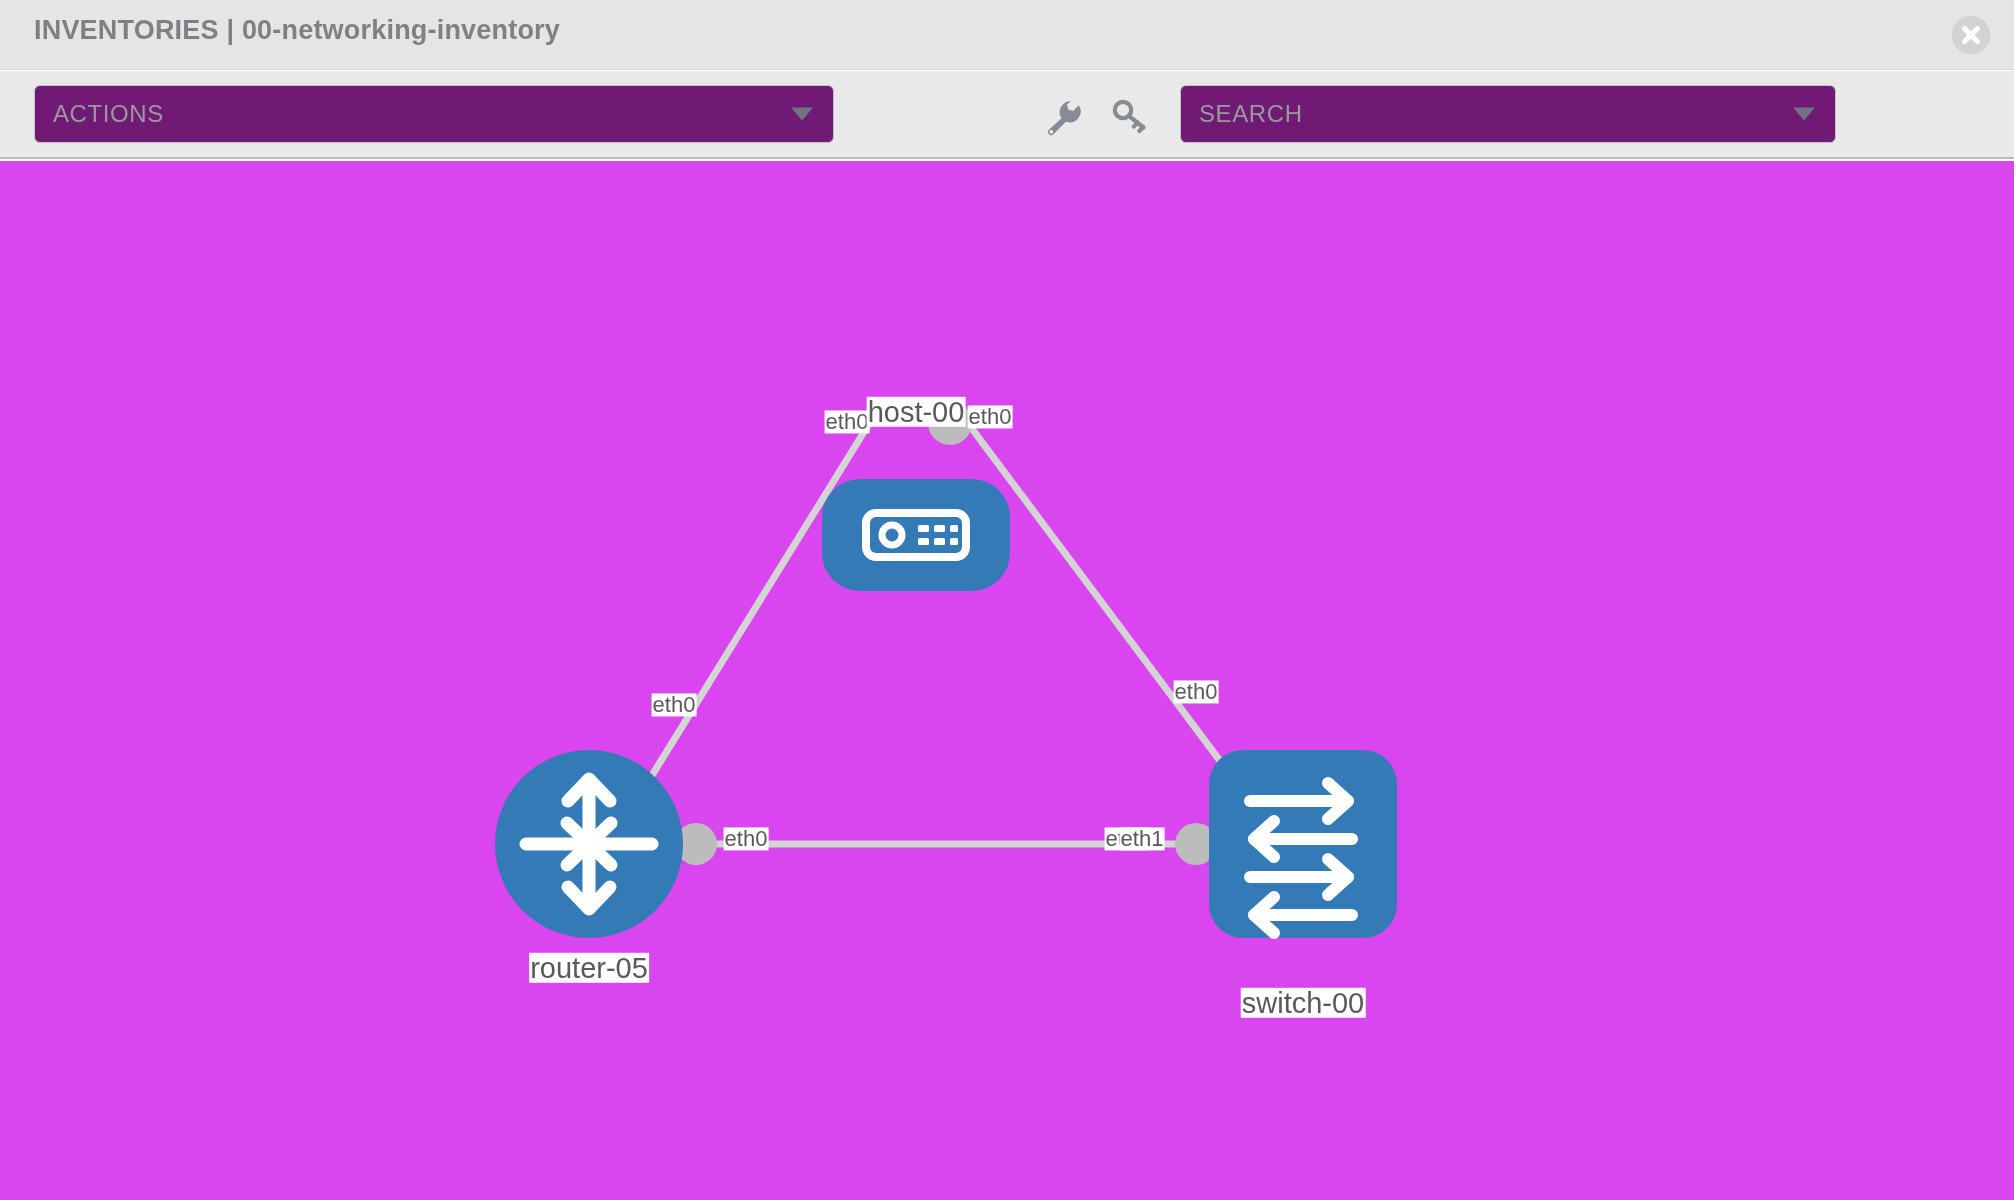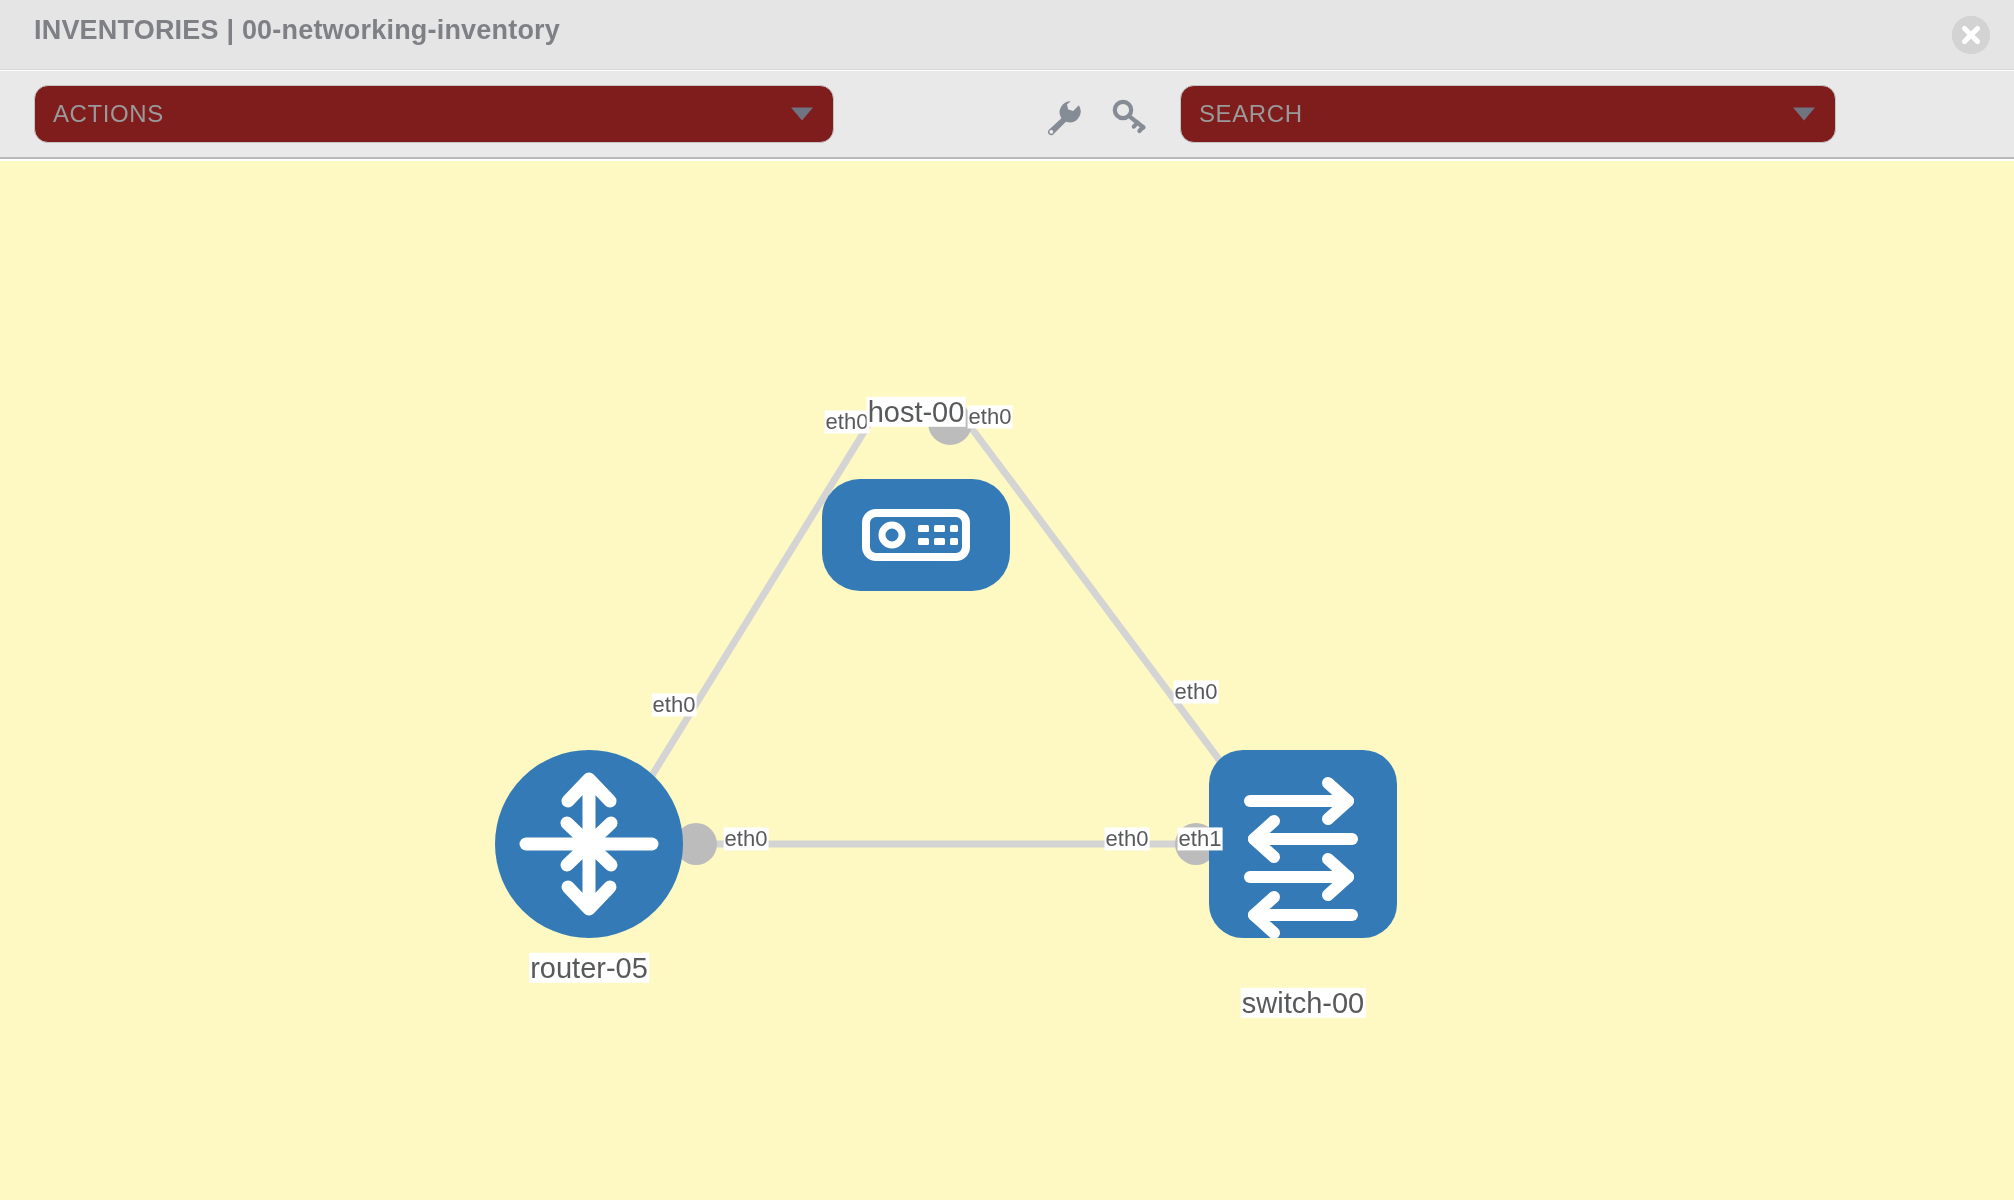--- a/index.html
+++ b/index.html
@@ -48,23 +48,23 @@
   
   .toolbar {
     position: absolute;
     left: 0; top: 71px;
     width: 2014px; height: 88px;
     background: #e9e9e9;
     border-bottom: 2px solid #b9b9b9;
   }
   .select-box {
     position: absolute;
-    background: #7f1d1d;
+    background: #701a75;
     border: 1px solid #c4c4c4;
-    border-radius: 14px;
+    border-radius: 6px;
     cursor: pointer;
   }
   .select-box .sel-label {
     position: absolute;
     left: 18px; top: 50%;
     transform: translateY(-50%);
     font-size: 24px;
     color: #9a9a9a;
     letter-spacing: 0.6px;
     white-space: nowrap;
@@ -88,21 +88,21 @@
     cursor: pointer;
   }
   #wrench-btn { left: 1040px; }
   #key-btn    { left: 1108px; }
 
   
   .canvas {
     position: absolute;
     left: 0; top: 161px;
     width: 2014px; height: 1039px;
-    background: #fef9c3;
+    background: #d946ef;
     overflow: hidden;
   }
   .graph-svg { position: absolute; left: 0; top: 0; }
 
   .node-label {
     position: absolute;
     background: #ffffff;
     color: #58595b;
     white-space: nowrap;
     transform: translate(-50%, -50%);
@@ -229,20 +229,20 @@
         </g>
       </g>
     </svg>
 
     <div class="node-label iface-label" style="left:847px; top:261px;">eth0</div>
     <div class="node-label iface-label" style="left:990px; top:256px;">eth0</div>
     <div class="node-label iface-label" style="left:674px; top:544px;">eth0</div>
     <div class="node-label iface-label" style="left:1196px; top:531px;">eth0</div>
     <div class="node-label iface-label" style="left:746px; top:678px;">eth0</div>
     <div class="node-label iface-label" style="left:1127px; top:678px;">eth0</div>
-    <div class="node-label iface-label" style="left:1200px; top:678px;">eth1</div>
+    <div class="node-label iface-label" style="left:1142px; top:678px;">eth1</div>
 
     <div class="node-label name-label" style="left:916px; top:251px;">host-00</div>
     <div class="node-label name-label" style="left:589px; top:807px;">router-05</div>
     <div class="node-label name-label" style="left:1303px; top:842px;">switch-00</div>
 
   </div>
 </div>
 
 </body></html>

